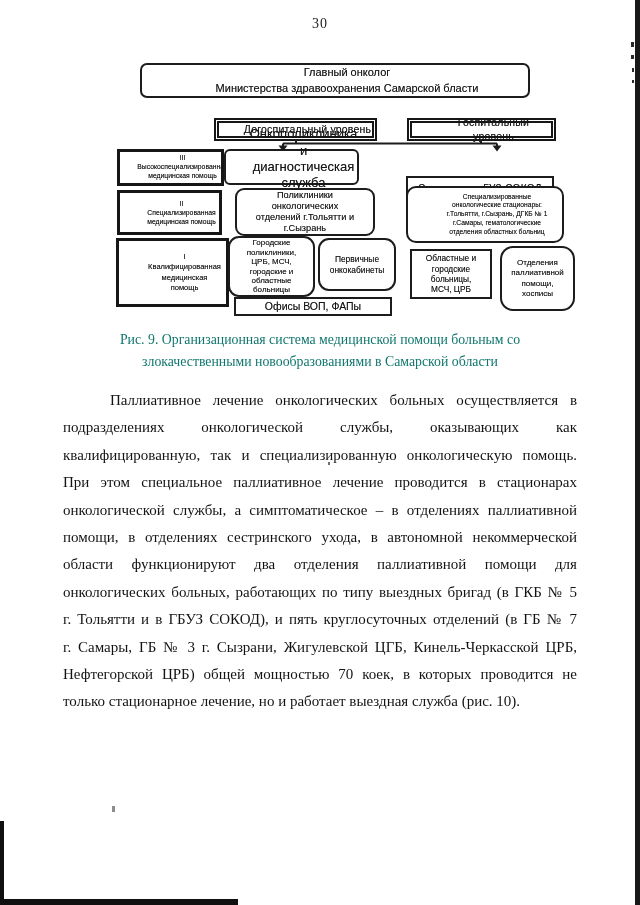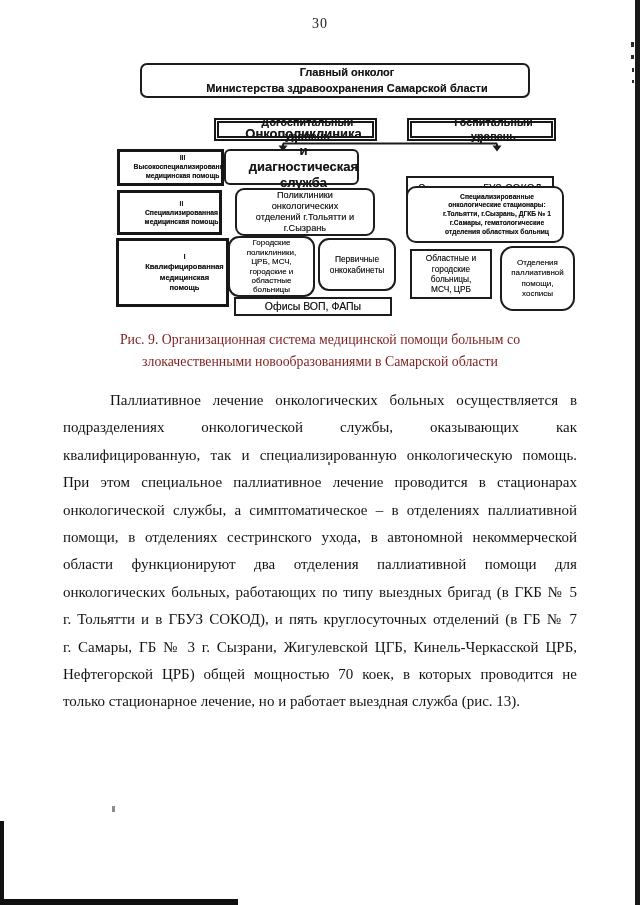--- a/index.html
+++ b/index.html
@@ -8,21 +8,21 @@
     font-family:"Liberation Sans", sans-serif; overflow:hidden; color:#141414;
   }
   
   .box {
     position:absolute; box-sizing:border-box; background:#fff;
     border:2px solid #1c1c1c; color:#161616;
     display:flex; align-items:center; justify-content:center;
     text-align:center; white-space:pre-line; line-height:1.25;
     text-shadow:0 0 0.6px rgba(20,20,20,.55);
   }
-  .bold { font-weight:bold;padding-left:24px; }
+  .bold { font-weight:normal;padding-left:24px; }
   .round { border-radius:9px; }
   
   .b-root   { left:140px; top:63px;  width:390px; height:35px; border-radius:7px; font-size:11px; line-height:1.4; }
   
   .b-level  { border:5px double #161616; font-size:10.5px; height:23px; letter-spacing:0.2px; }
   .b-preh   { left:214px; top:118px; width:163px; }
   .b-hosp   { left:407px; top:118px; width:149px; }
   
   .b-tier   { border:3px solid #161616; }
   .b-t3 { left:117px; top:149px; width:107px; height:37px; font-size:6.8px; line-height:1.3; }
@@ -43,21 +43,21 @@
   #connectors { position:absolute; left:0; top:0; width:640px; height:330px; pointer-events:none; }
   
   #pagenum {
     position:absolute; left:0; top:16px; width:640px; text-align:center;
     font-family:"Liberation Serif", serif; font-size:14px; color:#222; letter-spacing:1px;
   }
   
   #caption {
     position:absolute; left:62px; top:329px; width:516px; text-align:center;
     font-family:"Liberation Serif", serif; font-size:13.8px; line-height:22px;
-    color:#7f1d1d; white-space:pre-line;
+    color:#0f766e; white-space:pre-line;
   }
   
   #bodytext {
     position:absolute; left:63px; top:387px; width:514px;
     font-family:"Liberation Serif", serif; font-size:15px; line-height:27.4px;
     color:#131313;
   }
   #bodytext .tline { text-align:justify; text-align-last:justify; }
   #bodytext .tline.last { text-align-last:left; }
   #bodytext .tline.first { text-indent:47px; }
@@ -149,21 +149,21 @@
       <div class="tline">подразделениях онкологической службы, оказывающих как</div>
       <div class="tline">квалифицированную, так и специализированную онкологическую помощь.</div>
       <div class="tline">При этом специальное паллиативное лечение проводится в стационарах</div>
       <div class="tline">онкологической службы, а симптоматическое – в отделениях паллиативной</div>
       <div class="tline">помощи, в отделениях сестринского ухода, в автономной некоммерческой</div>
       <div class="tline">области функционируют два отделения паллиативной помощи для</div>
       <div class="tline">онкологических больных, работающих по типу выездных бригад (в ГКБ № 5</div>
       <div class="tline">г. Тольятти и в ГБУЗ СОКОД), и пять круглосуточных отделений (в ГБ № 7</div>
       <div class="tline">г. Самары, ГБ № 3 г. Сызрани, Жигулевской ЦГБ, Кинель-Черкасской ЦРБ,</div>
       <div class="tline">Нефтегорской ЦРБ) общей мощностью 70 коек, в которых проводится не</div>
-      <div class="tline last">только стационарное лечение, но и работает выездная служба (рис. 13).</div>
+      <div class="tline last">только стационарное лечение, но и работает выездная служба (рис. 10).</div>
     </div>
 
   <div class="artifact" id="edge-right"></div>
   <div class="artifact" id="edge-bottom"></div>
   <div class="artifact" id="edge-left-b"></div>
   <div class="artifact tick" style="left:631px;top:42px;width:3px;height:5px;"></div>
   <div class="artifact tick" style="left:631px;top:55px;width:3px;height:4px;"></div>
   <div class="artifact tick" style="left:632px;top:68px;width:2px;height:4px;"></div>
   <div class="artifact tick" style="left:632px;top:80px;width:2px;height:3px;"></div>
   <div class="artifact" style="left:112px;top:806px;width:3px;height:6px;background:#8d8d8d;"></div>

